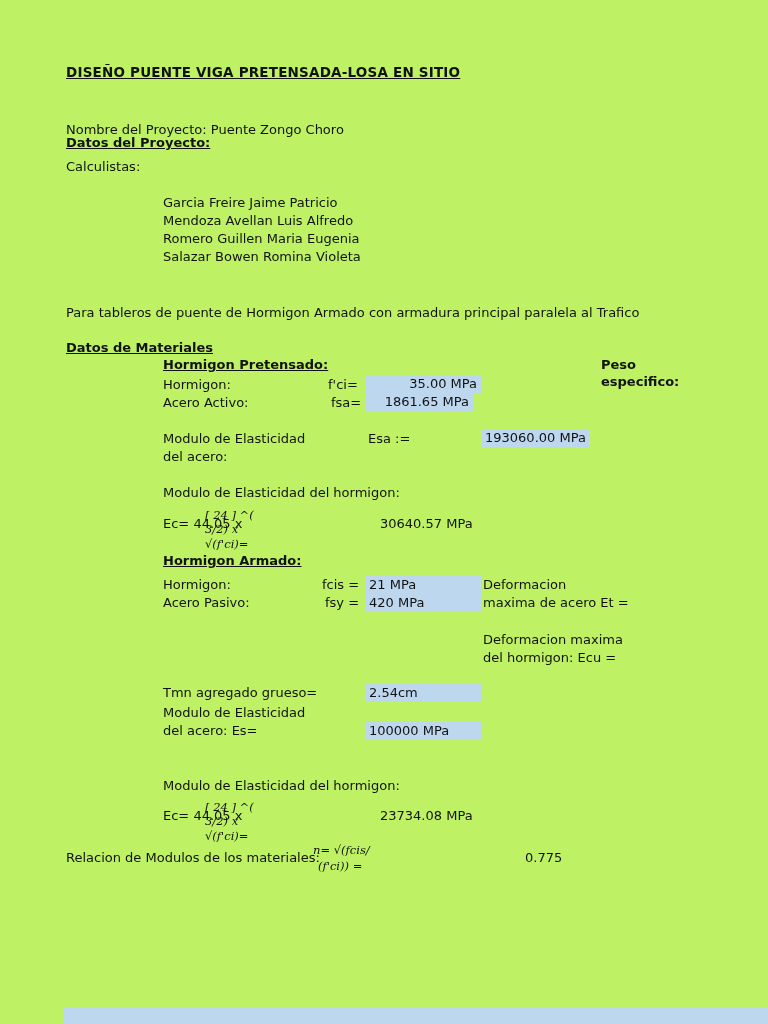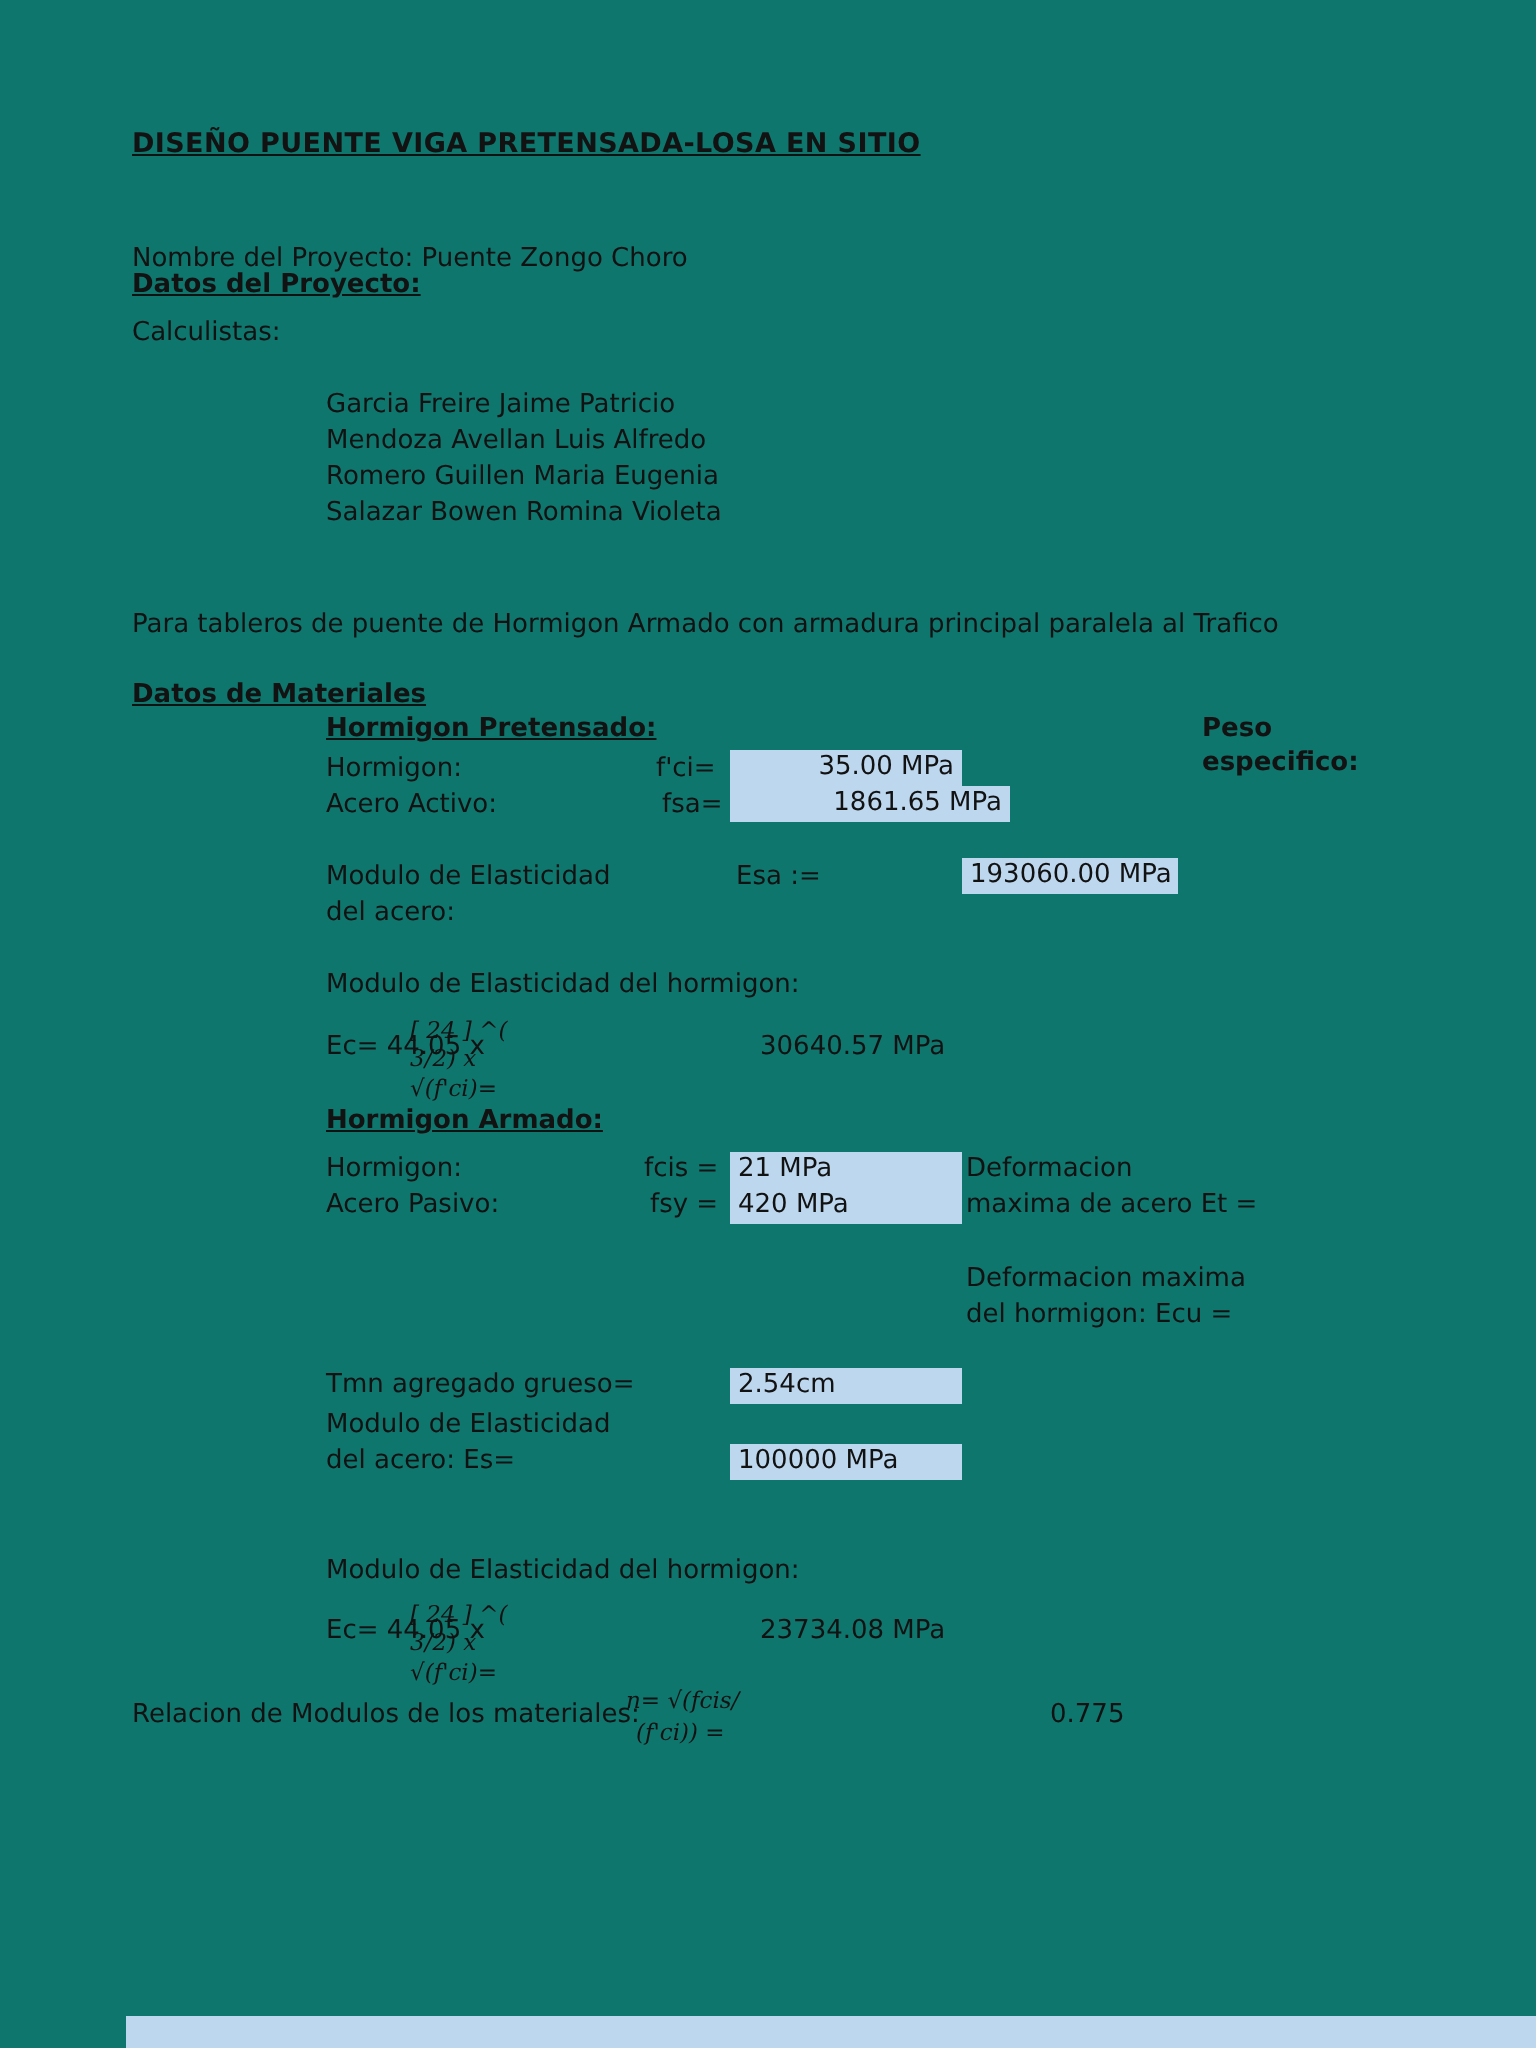--- a/index.html
+++ b/index.html
@@ -1,19 +1,19 @@
 <!DOCTYPE html>
 <html><head>
 <meta charset="utf-8">
 <style>
   html,body{margin:0;padding:0;background:#ffffff;}
   .page{
     position:relative;
     width:768px;height:1024px;
-    background:#0f766e;
+    background:#bef264;
     font-family:"DejaVu Sans","Liberation Sans",sans-serif;
     color:#121212;
     overflow:hidden;
   }
   .t{position:absolute;font-size:13px;line-height:16px;white-space:nowrap;}
   .b{font-weight:bold;}
   .u{text-decoration:underline;}
   .title{font-size:13.5px;letter-spacing:.2px;}
   .cell{
     position:absolute;
@@ -59,21 +59,21 @@
   <div class="t b u" style="left:163px;top:357px;">Hormigon Pretensado:</div>
   <div class="t b" style="left:601px;top:357px;">Peso</div>
   <div class="t b" style="left:601px;top:374px;">especifico:</div>
 
   <div class="t" style="left:163px;top:377px;">Hormigon:</div>
   <div class="t" style="left:328px;top:377px;">f'ci=</div>
   <div class="cell cell-r" style="left:365px;top:375px;width:116px;">35.00 MPa</div>
 
   <div class="t" style="left:163px;top:395px;">Acero Activo:</div>
   <div class="t" style="left:331px;top:395px;">fsa=</div>
-  <div class="cell cell-r" style="left:365px;top:393px;width:140px;">1861.65 MPa</div>
+  <div class="cell cell-r" style="left:365px;top:393px;width:108px;">1861.65 MPa</div>
 
   <div class="t" style="left:163px;top:431px;">Modulo de Elasticidad</div>
   <div class="t" style="left:163px;top:449px;">del acero:</div>
   <div class="t" style="left:368px;top:431px;">Esa :=</div>
   <div class="cell cell-l" style="left:481px;top:429px;width:108px;text-align:center;">193060.00 MPa</div>
 
   <div class="t" style="left:163px;top:485px;">Modulo de Elasticidad del hormigon:</div>
 
   <div class="t" style="left:163px;top:516px;">Ec= 44.05 x</div>
   <div class="math" style="left:205px;top:508px;">[ 24 ]  ^(</div>

